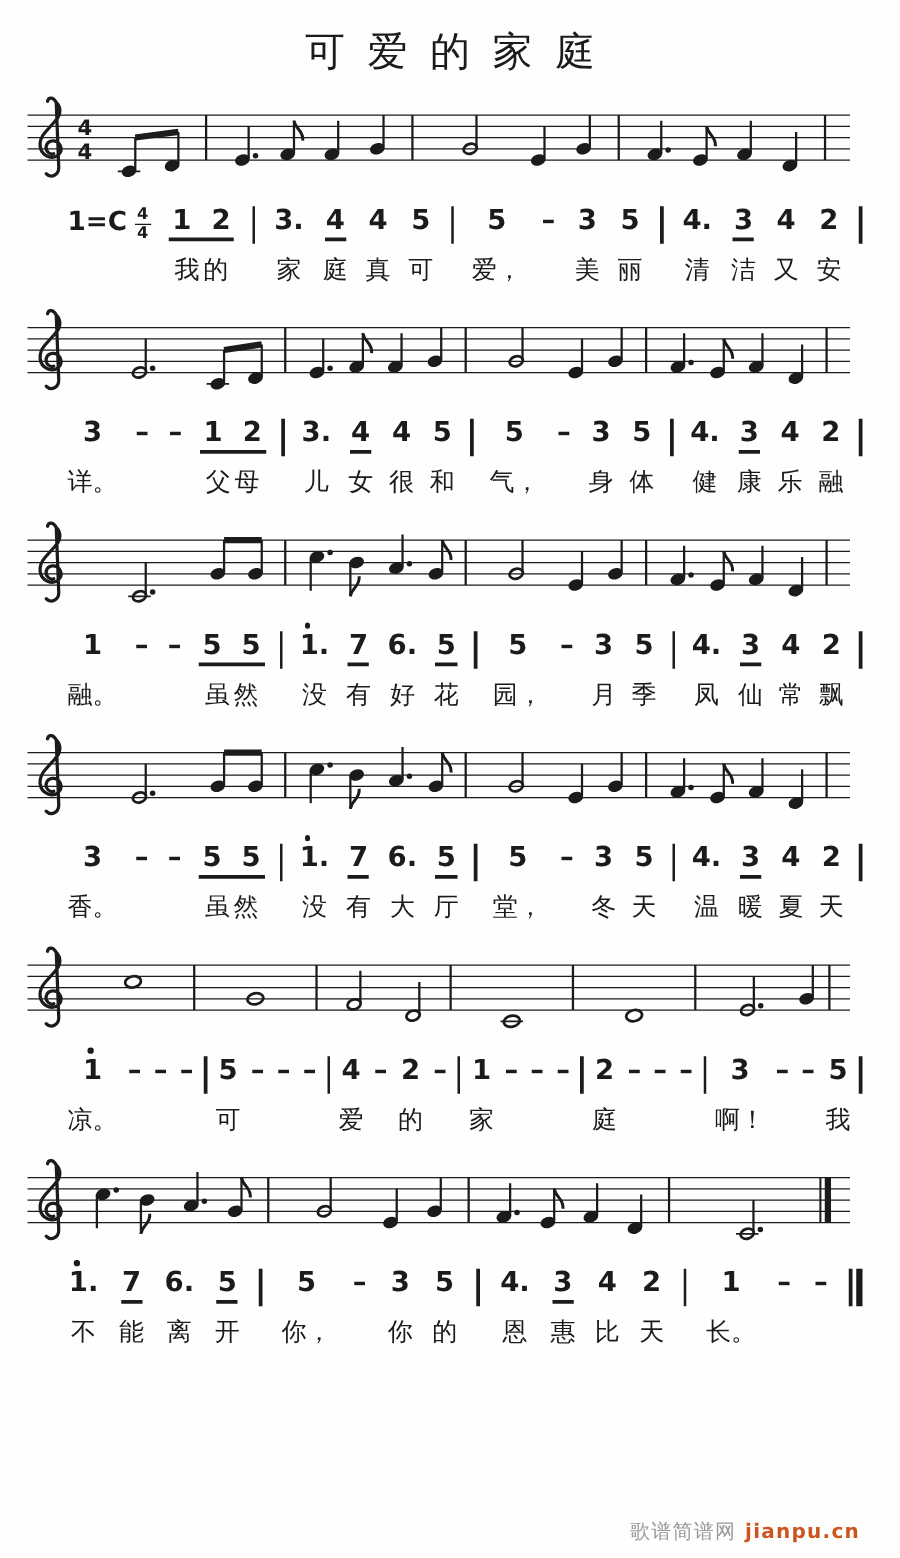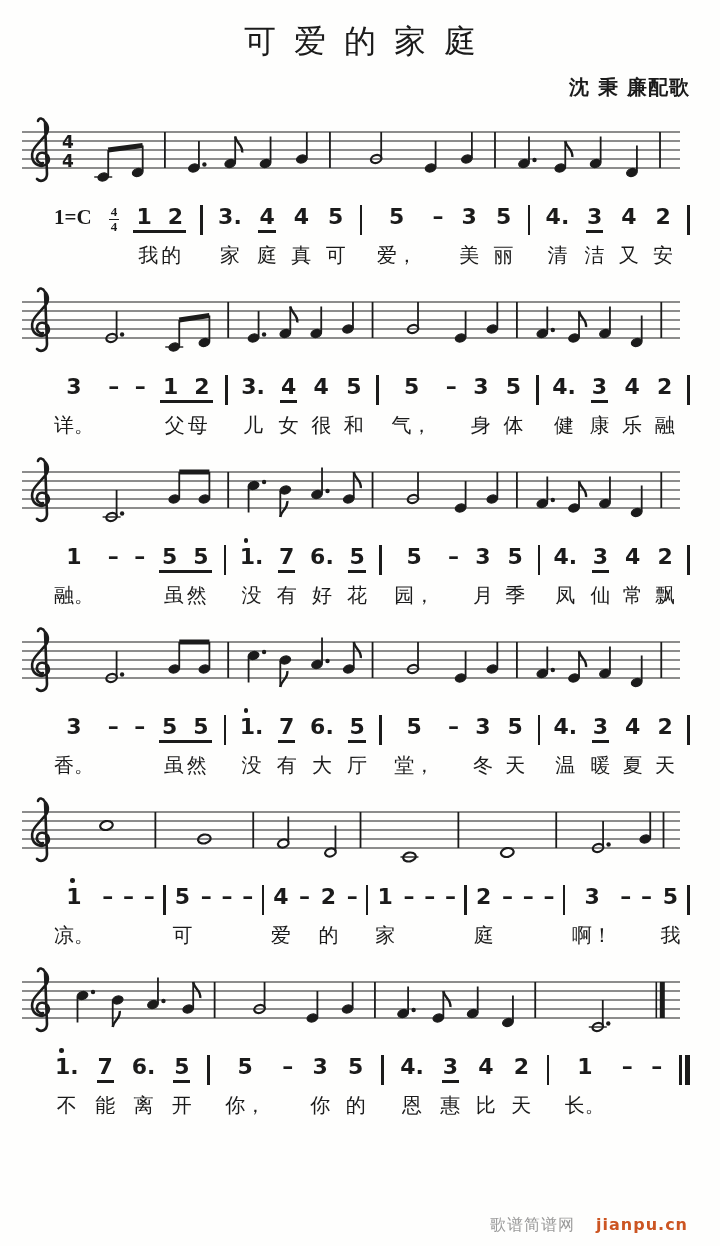--- a/index.html
+++ b/index.html
@@ -28,29 +28,28 @@
   .bar-el{width:2.5px;height:30px;background:#1b1b1b;margin-top:1px;}
   .endbar-box{display:flex;gap:3px;}
   .endbar-box .thick{width:5px;}
   .prefix-cell .tokbox{gap:6px;align-items:flex-start;}
   .keysig{font-size:21px;font-weight:700;line-height:26px;}
   .meter{display:inline-flex;flex-direction:column;align-items:center;
          font-size:13px;font-weight:700;line-height:1.1;margin-top:1px;}
   .meter .mn{border-bottom:1.8px solid #1b1b1b;padding:0 2px;}
   .watermark{position:absolute;right:32px;bottom:10px;font-size:16px;letter-spacing:1px;}
   .wm-name{color:#9a9a9a;font-family:Liberation Mono, monospace;}
-  .wm-url{color:#cc5522;font-weight:700;margin-left:21px;}
+  .wm-url{color:#cc5522;font-weight:700;margin-left:7px;}
 </style>
 </head>
 <body>
 
 <div class="page">
   <h1 class="title">可爱的家庭</h1>
   <div class="credits">
-    <div>沈 秉 廉配歌</div>
   </div>
   <div id="systems">
       <section class="system">
         <svg width="664" height="86" viewBox="0 0 664 86" class="staff">
           <g>
             <line x1="2" y1="16" x2="660" y2="16" stroke="#1b1b1b" stroke-width="1"></line>
             <line x1="2" y1="25" x2="660" y2="25" stroke="#1b1b1b" stroke-width="1"></line>
             <line x1="2" y1="34" x2="660" y2="34" stroke="#1b1b1b" stroke-width="1"></line>
             <line x1="2" y1="43" x2="660" y2="43" stroke="#1b1b1b" stroke-width="1"></line>
             <line x1="2" y1="52" x2="660" y2="52" stroke="#1b1b1b" stroke-width="1"></line>
@@ -90,21 +89,21 @@
           <line x1="545.2732919254659" y1="51" x2="545.2732919254659" y2="25" stroke="#1b1b1b" stroke-width="1.8"></line>
           <path d="M 545.2732919254659 25 c 1 7 8 8 7 16" fill="none" stroke="#1b1b1b" stroke-width="2.4"></path>
           <ellipse cx="0" cy="0" rx="5.4" ry="3.9" transform="translate(575.6397515527949,47.5) rotate(-18)" fill="#1b1b1b" stroke="#1b1b1b" stroke-width="1.2"></ellipse>
           <line x1="580.6397515527949" y1="46.5" x2="580.6397515527949" y2="20.5" stroke="#1b1b1b" stroke-width="1.8"></line>
           <ellipse cx="0" cy="0" rx="5.4" ry="3.9" transform="translate(611.9130434782609,56.5) rotate(-18)" fill="#1b1b1b" stroke="#1b1b1b" stroke-width="1.2"></ellipse>
           <line x1="616.9130434782609" y1="55.5" x2="616.9130434782609" y2="29.5" stroke="#1b1b1b" stroke-width="1.8"></line>
           <line x1="640.0248447204968" y1="16" x2="640.0248447204968" y2="52" stroke="#1b1b1b" stroke-width="1.8"></line>
         </svg>
         <div class="jianpu-row">
           <div class="cell prefix-cell">
-            <div class="tokbox" style="gap: 17px; font-family: Liberation Serif, serif;">
+            <div class="tokbox" style="gap: 6px;">
               <span class="keysig">1=C</span>
               <span class="meter">
                 <span class="mn">4</span>
                 <span class="md">4</span>
               </span>
             </div>
             <div class="lyr">&nbsp;</div>
           </div>
           <div class="cell">
             <div class="tokbox">

